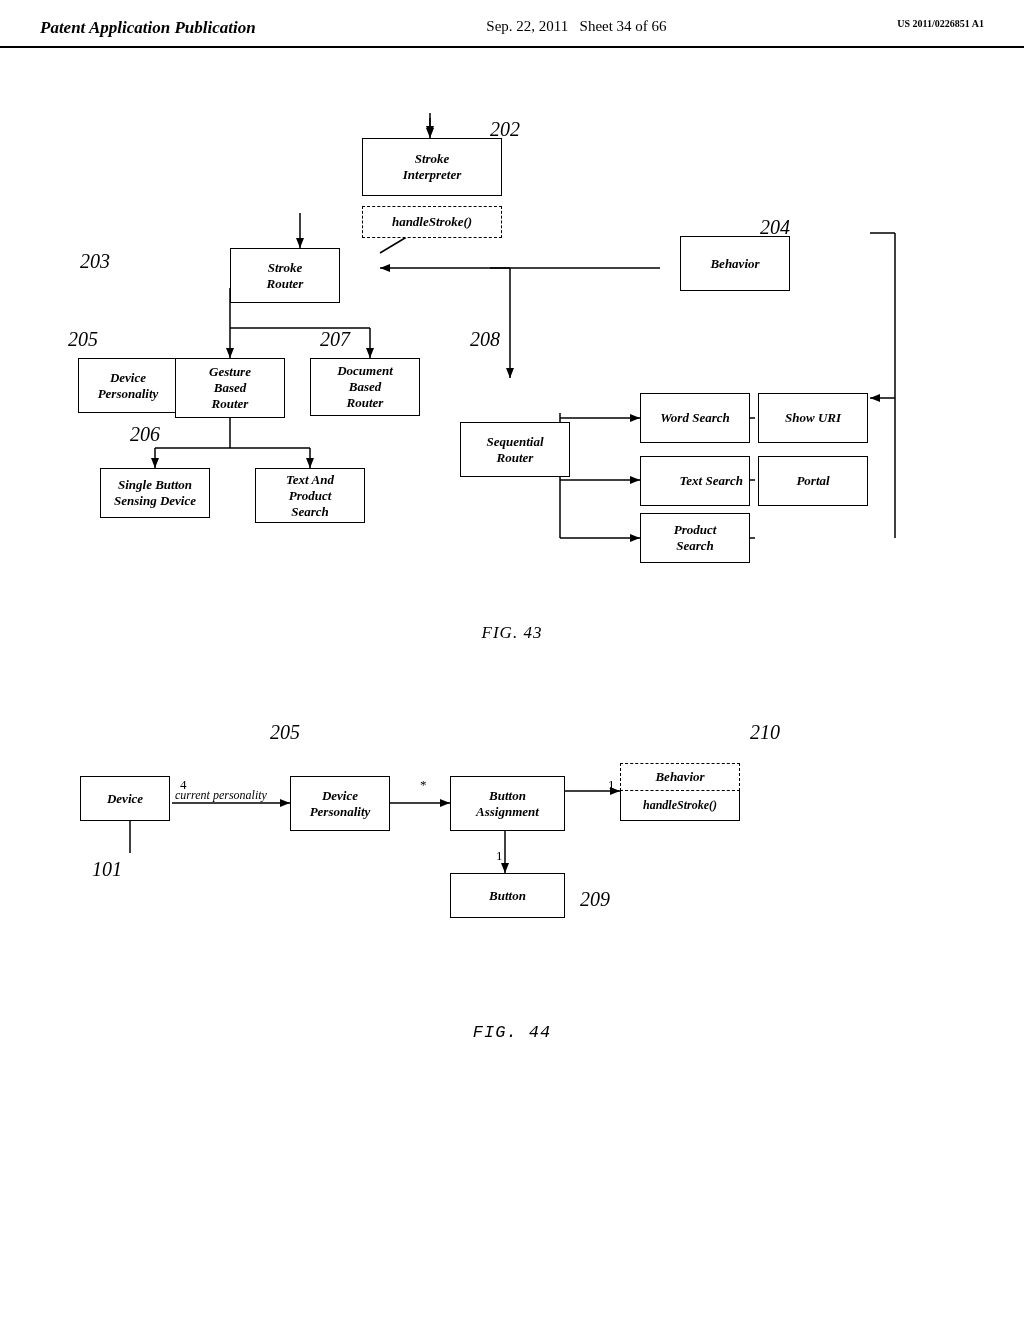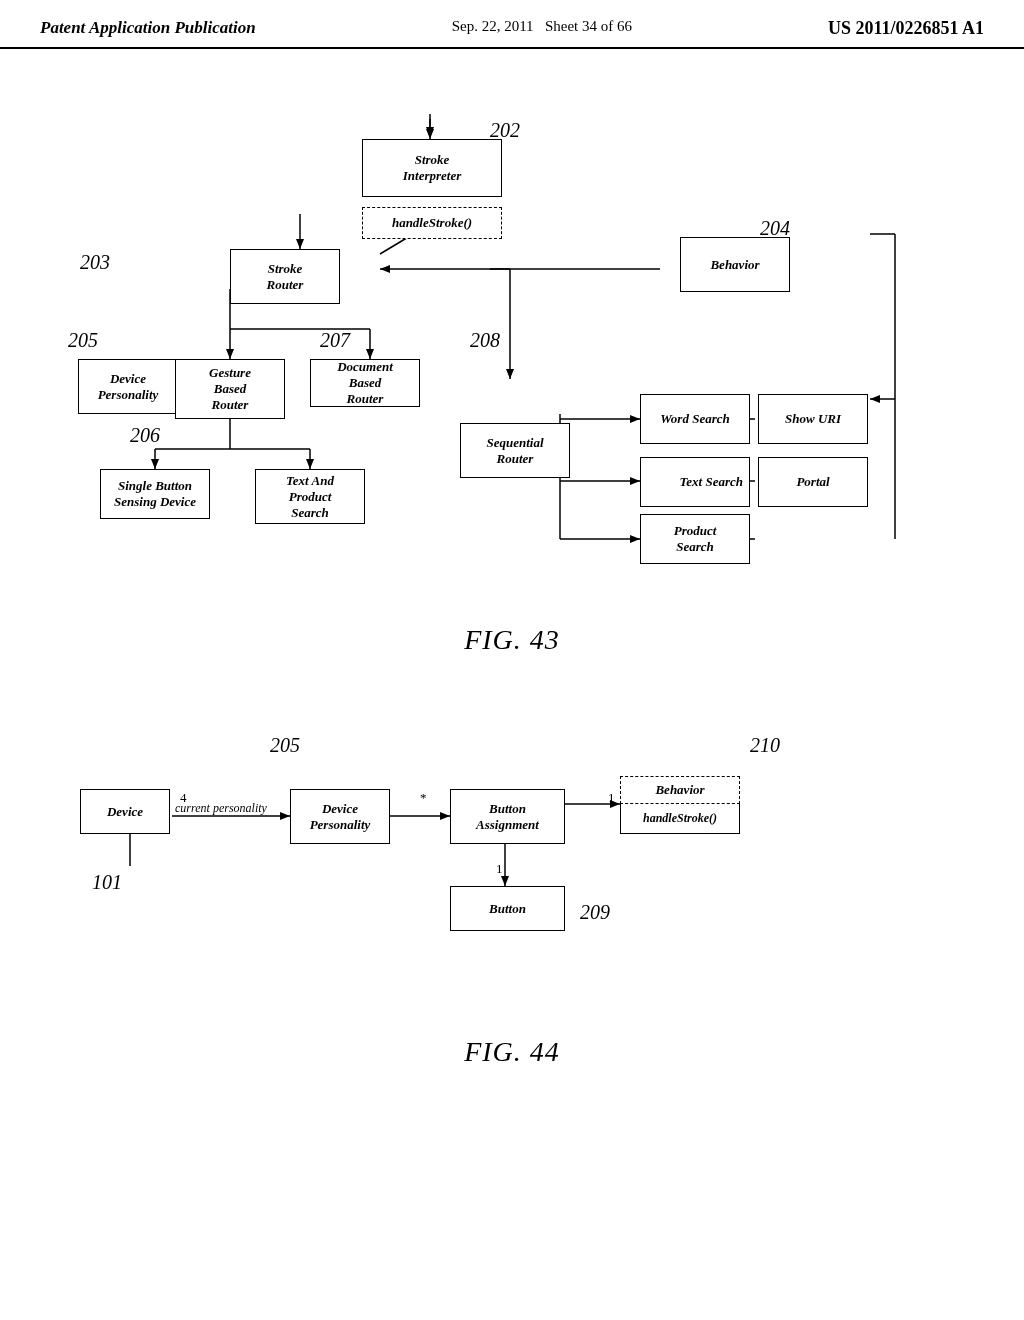--- a/index.html
+++ b/index.html
@@ -24,34 +24,34 @@
     .header-left {
       font-size: 17px;
       font-weight: bold;
       font-style: italic;
     }
     .header-center {
       font-size: 15px;
       text-align: center;
     }
     .header-right {
-      font-size: 18px;
+      font-size: 10px;
       font-weight: bold;
     }
 
     
     .fig43-container {
       position: relative;
       width: 100%;
       height: 560px;
       margin-top: 10px;
     }
 
     .fig-label {
-      font-size: 28px;
+      font-size: 17px;
       font-style: italic;
       text-align: center;
       letter-spacing: 1px;
     }
 
     
     .fig44-container {
       position: relative;
       width: 100%;
       height: 340px;
@@ -196,21 +196,21 @@
     <span style="white-space:pre-line; font-style:italic; font-weight:bold;">Device
 Personality</span>
   </div>
 
   <div class="box" style="left:175px; top:300px; width:110px; height:60px;">
     <span style="white-space:pre-line; font-style:italic; font-weight:bold;">Gesture
 Based
 Router</span>
   </div>
 
-  <div class="box" style="left:310px; top:300px; width:110px; height:48px;">
+  <div class="box" style="left:310px; top:300px; width:110px; height:58px;">
     <span style="white-space:pre-line; font-style:italic; font-weight:bold;">Document
 Based
 Router</span>
   </div>
 
   <div class="box" style="left:460px; top:320px; width:110px; height:55px;margin-top:44px;">
     <span style="white-space:pre-line; font-style:italic; font-weight:bold;">Sequential
 Router</span>
   </div>
 
@@ -305,15 +305,15 @@
   </div>
 
   <div style="position:absolute; left:496px; top:175px; font-size:13px;">1</div>
 
   <div class="box" style="left:450px; top:200px; width:115px; height:45px;">
     <span style="font-style:italic; font-weight:bold;">Button</span>
   </div>
 
 </div>
 
-<div style="text-align:center; margin-top:10px;">
+<div style="text-align:center; margin-top:10px;font-family:Liberation Mono, monospace;">
   <span class="fig-label">FIG. 44</span>
 </div>
 
 </body></html>

